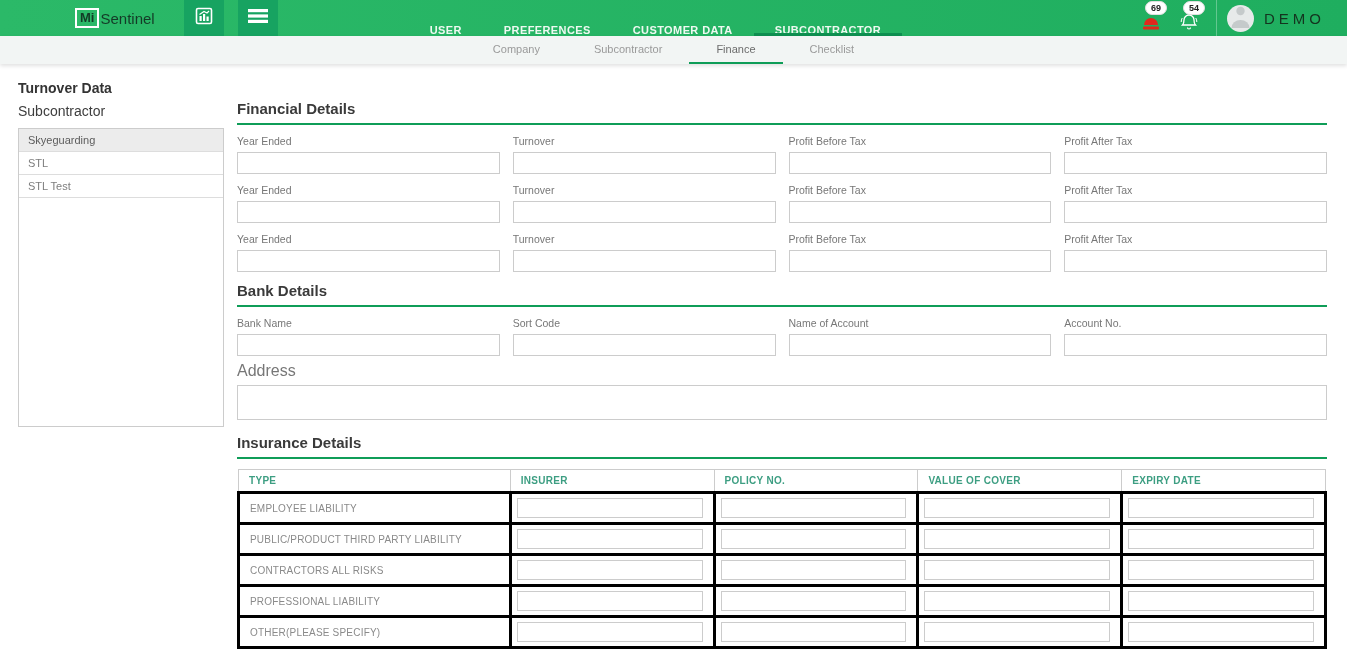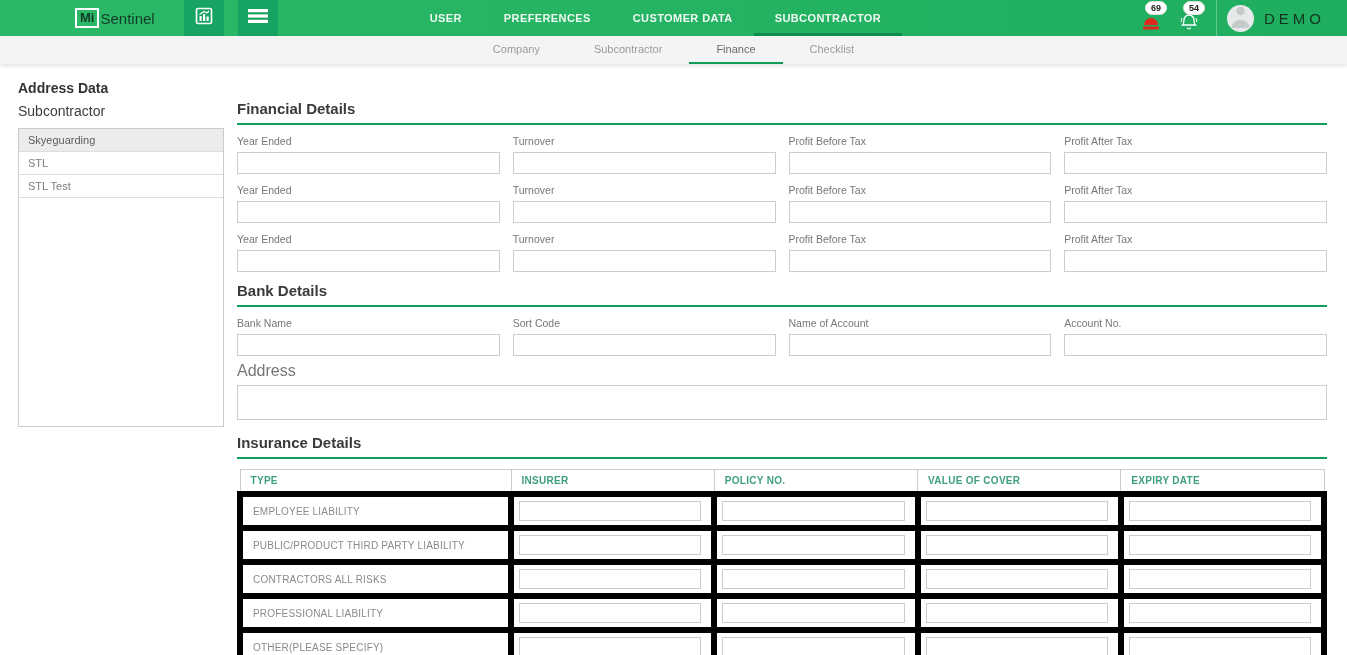--- a/index.html
+++ b/index.html
@@ -11,21 +11,21 @@
     background:linear-gradient(90deg,#2bb968,#1fae5f);display:flex;align-items:center;gap:13px;}
   .logo{margin-left:75px;display:flex;align-items:center;cursor:pointer;}
   .logo-box{border:2px solid #fff;padding:0 3px;font-weight:bold;font-size:13px;
     color:#123b26;line-height:16px;height:16px;}
   .logo-text{font-size:15px;color:#143a27;margin-left:1px;}
   .hdr-btn{width:40px;height:36px;background:#17a361;display:flex;align-items:center;
     justify-content:center;cursor:pointer;}
   .hdr-btn.first{margin-left:16px;}
   .hdr-btn + .hdr-btn{margin-left:1px;}
   .top-nav{display:flex;align-items:stretch;height:36px;margin-left:118px;}
-  .nav-item{position:relative;padding:0 21px;font-size:11px;font-weight:bold;
+  .nav-item{position:relative;padding:12px 21px;font-size:11px;font-weight:bold;
     color:#eef9f1;line-height:36px;letter-spacing:.4px;cursor:pointer;text-align:center;}
   .nav-item.active::after{content:'';position:absolute;left:0;right:0;bottom:0;
     height:3px;background:#0e8f50;}
   .header-right{margin-left:auto;display:flex;align-items:center;height:100%;padding-right:22px;}
   .notif{position:relative;width:26px;height:26px;margin-right:12px;cursor:pointer;}
   .notif svg{position:absolute;bottom:0;left:3px;}
   .badge{position:absolute;top:-4px;left:7px;background:#fff;border:1px solid #e0e0e0;
     border-radius:9px;font-size:9px;font-weight:bold;color:#222;padding:1px 5px;line-height:10px;}
   .hdr-divider{width:1px;height:36px;background:rgba(255,255,255,.3);margin:0 10px 0 2px;}
   .avatar{width:27px;height:27px;border-radius:50%;background:#e7eaea;overflow:hidden;
@@ -60,21 +60,21 @@
   .address-field{margin-top:6px;}
   .address-field label{display:block;font-size:16px;color:#777;margin-bottom:5px;}
   .address-field textarea{width:100%;height:35px;border:1px solid #ccc;box-sizing:border-box;
     resize:none;outline:none;padding:4px 5px;font-size:12px;color:#333;
     font-family:"Liberation Sans",sans-serif;}
 
   
   table.ins{width:100%;border-collapse:collapse;margin-top:10px;}
   table.ins th{border:1px solid #ccc;font-size:10px;color:#3d9e82;text-align:left;
     padding:5px 10px;font-weight:bold;letter-spacing:.3px;}
-  table.ins td{border:6px solid #000000;padding:4px 10px;font-size:10px;color:#8a8a8a;
+  table.ins td{border:3px solid #000000;padding:4px 10px;font-size:10px;color:#8a8a8a;
     letter-spacing:.2px;}
   table.ins td.cell-input{padding:4px 10px 4px 5px;}
   table.ins td input{width:100%;height:20px;border:1px solid #ccc;box-sizing:border-box;
     background:#fff;outline:none;padding:0 4px;font-size:11px;color:#333;}
 
   .save-row{display:flex;justify-content:flex-end;margin-top:23px;}
   .save-btn{background:#0f9d58;color:#fff;border:none;width:73px;height:21px;
     font-size:11px;font-weight:bold;letter-spacing:.5px;border-radius:2px;cursor:pointer;
     font-family:"Liberation Sans",sans-serif;}
 </style>
@@ -152,21 +152,21 @@
   </div>
 
   <div class="subnav">
       <div class="subtab">Company</div>
       <div class="subtab">Subcontractor</div>
       <div class="subtab active">Finance</div>
       <div class="subtab">Checklist</div>
     </div>
 
   <div class="sidebar">
-    <div class="sidebar-title">Address Data</div>
+    <div class="sidebar-title">Turnover Data</div>
     <div class="sidebar-subtitle">Subcontractor</div>
     <div class="sidebar-list">
         <div class="sidebar-item selected">Skyeguarding</div>
         <div class="sidebar-item">STL</div>
         <div class="sidebar-item">STL Test</div>
       </div>
   </div>
 
   <div class="main">
 

